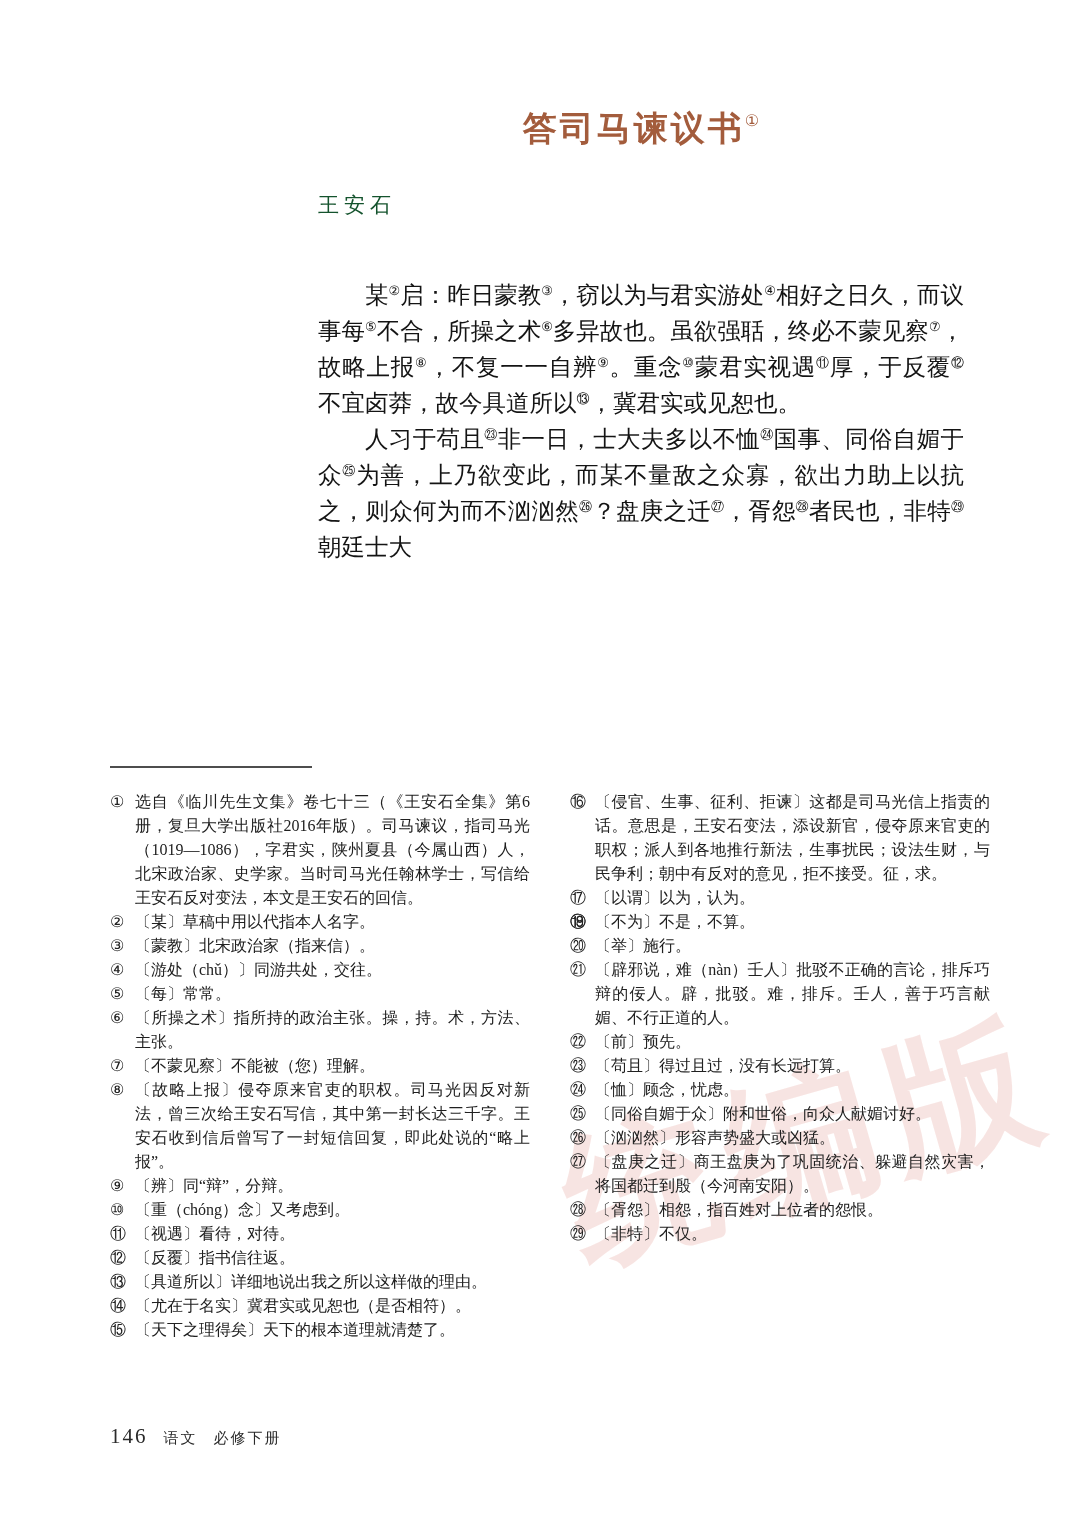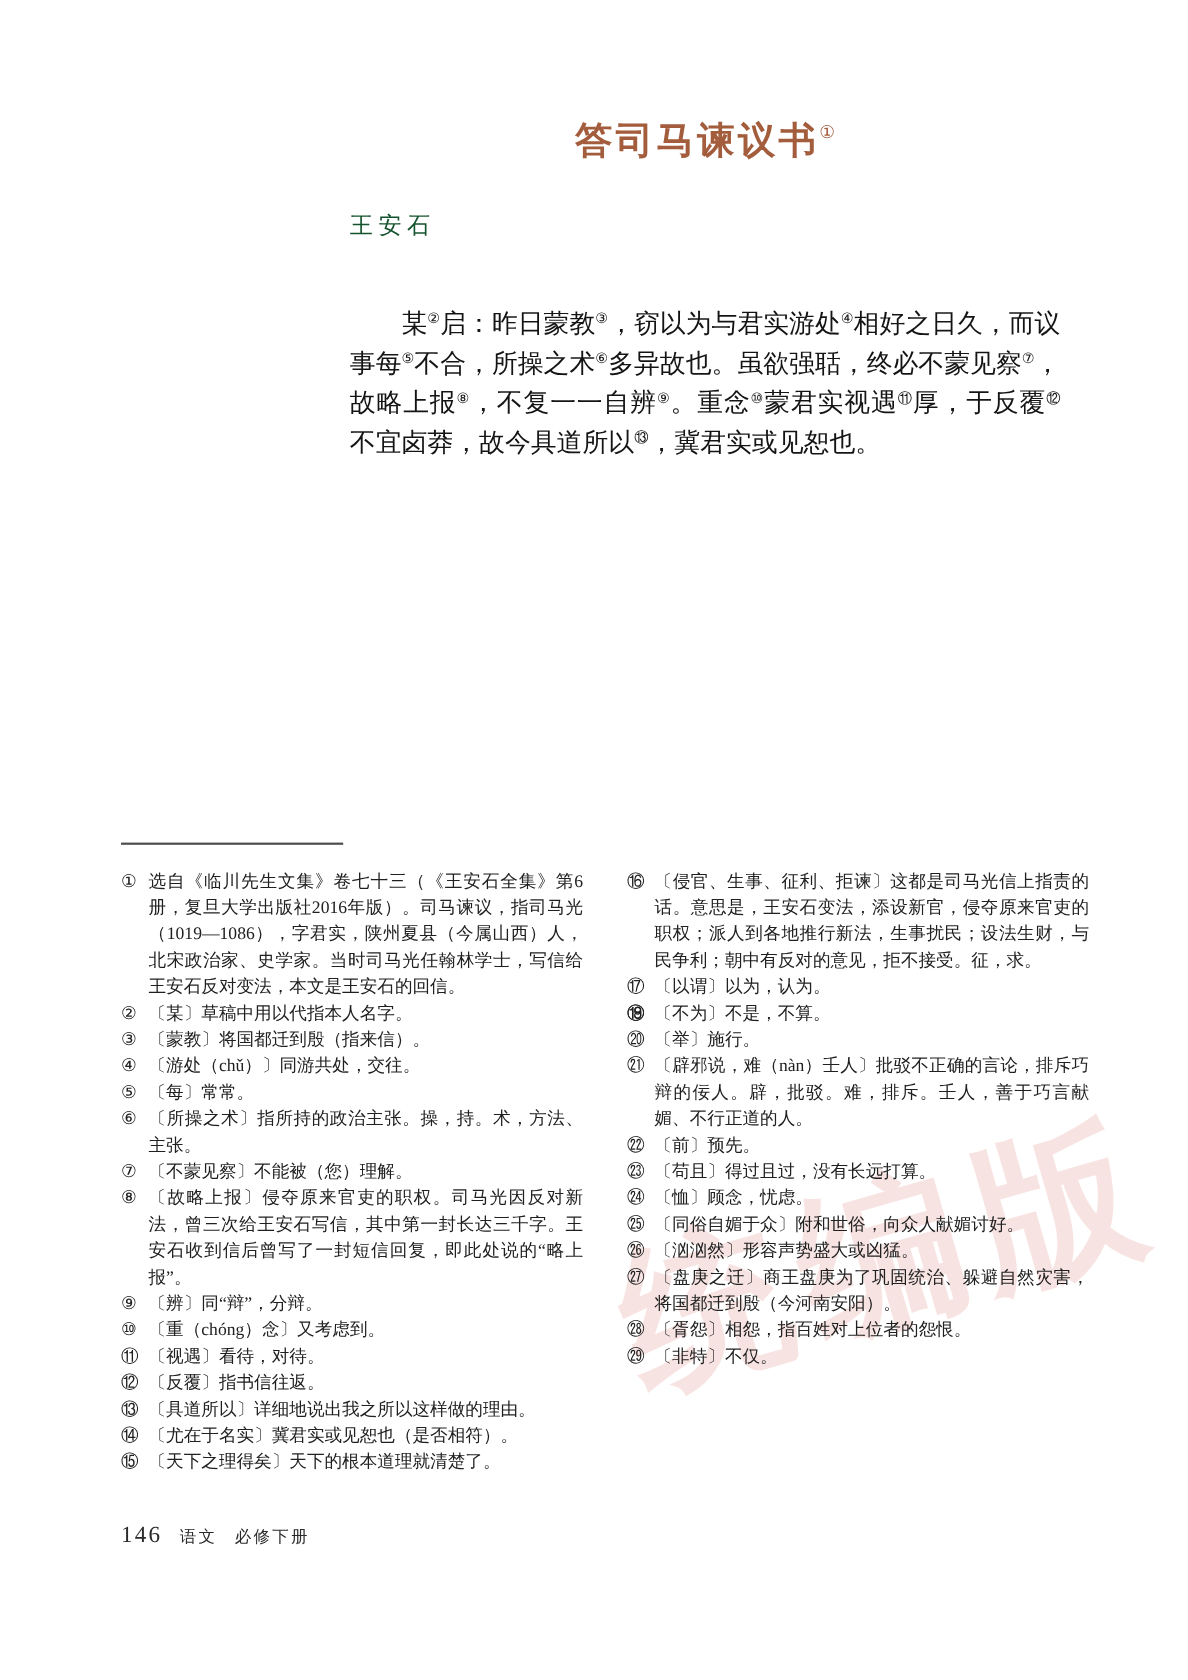--- a/index.html
+++ b/index.html
@@ -34,21 +34,21 @@
   }
   .divider { width:202px; border-top:2px solid #4d4d4d; margin-bottom:22px; }
   .note-cols { display:flex; gap:40px; }
   .note-col {
     width:420px; font-size:16px; line-height:24px;
     text-align:justify; color:#202020;
   }
   .note { position:relative; padding-left:25px; }
   .note-num { position:absolute; left:0; top:0; }
   .footer {
-    position:absolute; left:110px; top:1383px; z-index:2;
+    position:absolute; left:110px; top:1424px; z-index:2;
     display:flex; align-items:baseline; gap:16px; color:#2a2a2a;
   }
   .pg { font-size:21px; letter-spacing:2px; }
   .subj, .book { font-size:15px; letter-spacing:2px; }
   .watermark {
     position:absolute; left:570px; top:1110px; z-index:1;
     font-size:150px; letter-spacing:16px; white-space:nowrap;
     transform:rotate(-16deg); transform-origin:left center;
     color:#e8a9a2; opacity:0.3; pointer-events:none;
     font-weight:600;
@@ -57,30 +57,31 @@
 </head>
 <body>
 
 <div class="watermark" style="color: rgb(232, 169, 162);">统编版</div>
 
 <div class="content">
   <h1 class="title" style="color: rgb(163, 92, 60);"><span>答司马谏议书</span><sup class="t-sup">①</sup></h1>
   <div class="author">王安石</div>
   <div class="body-text">
       <p class="para">某<sup class="ref">②</sup>启：昨日蒙教<sup class="ref">③</sup>，窃以为与君实游处<sup class="ref">④</sup>相好之日久，而议事每<sup class="ref">⑤</sup>不合，所操之术<sup class="ref">⑥</sup>多异故也。虽欲强聒，终必不蒙见察<sup class="ref">⑦</sup>，故略上报<sup class="ref">⑧</sup>，不复一一自辨<sup class="ref">⑨</sup>。重念<sup class="ref">⑩</sup>蒙君实视遇<sup class="ref">⑪</sup>厚，于反覆<sup class="ref">⑫</sup>不宜卤莽，故今具道所以<sup class="ref">⑬</sup>，冀君实或见恕也。</p>
+      <p class="para">人习于苟且<sup class="ref">㉓</sup>非一日，士大夫多以不恤<sup class="ref">㉔</sup>国事、同俗自媚于众<sup class="ref">㉕</sup>为善，上乃欲变此，而某不量敌之众寡，欲出力助上以抗之，则众何为而不汹汹然<sup class="ref">㉖</sup>？盘庚之迁<sup class="ref">㉗</sup>，胥怨<sup class="ref">㉘</sup>者民也，非特<sup class="ref">㉙</sup>朝廷士大</p>
     </div>
 </div>
 
 <div class="notes">
   <div class="divider"></div>
   <div class="note-cols">
     <div class="note-col">
         <div class="note"><span class="note-num">①</span><span class="note-body">选自《临川先生文集》卷七十三（《王安石全集》第6册，复旦大学出版社2016年版）。司马谏议，指司马光（1019—1086），字君实，陕州夏县（今属山西）人，北宋政治家、史学家。当时司马光任翰林学士，写信给王安石反对变法，本文是王安石的回信。</span></div>
         <div class="note"><span class="note-num">②</span><span class="note-body">〔某〕草稿中用以代指本人名字。</span></div>
-        <div class="note"><span class="note-num">③</span><span class="note-body">〔蒙教〕将国都迁到殷（指来信）。</span></div>
+        <div class="note"><span class="note-num">③</span><span class="note-body">〔蒙教〕北宋政治家（指来信）。</span></div>
         <div class="note"><span class="note-num">④</span><span class="note-body">〔游处（chǔ）〕同游共处，交往。</span></div>
         <div class="note"><span class="note-num">⑤</span><span class="note-body">〔每〕常常。</span></div>
         <div class="note"><span class="note-num">⑥</span><span class="note-body">〔所操之术〕指所持的政治主张。操，持。术，方法、主张。</span></div>
         <div class="note"><span class="note-num">⑦</span><span class="note-body">〔不蒙见察〕不能被（您）理解。</span></div>
         <div class="note"><span class="note-num">⑧</span><span class="note-body">〔故略上报〕侵夺原来官吏的职权。司马光因反对新法，曾三次给王安石写信，其中第一封长达三千字。王安石收到信后曾写了一封短信回复，即此处说的“略上报”。</span></div>
         <div class="note"><span class="note-num">⑨</span><span class="note-body">〔辨〕同“辩”，分辩。</span></div>
         <div class="note"><span class="note-num">⑩</span><span class="note-body">〔重（chóng）念〕又考虑到。</span></div>
         <div class="note"><span class="note-num">⑪</span><span class="note-body">〔视遇〕看待，对待。</span></div>
         <div class="note"><span class="note-num">⑫</span><span class="note-body">〔反覆〕指书信往返。</span></div>
         <div class="note"><span class="note-num">⑬</span><span class="note-body">〔具道所以〕详细地说出我之所以这样做的理由。</span></div>

